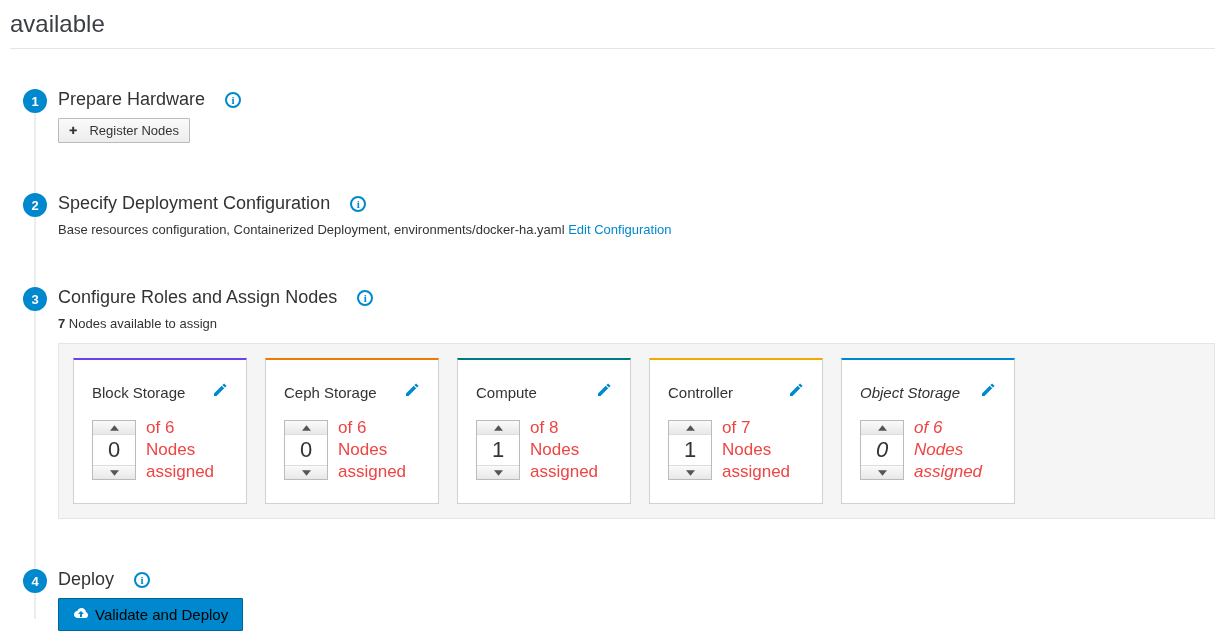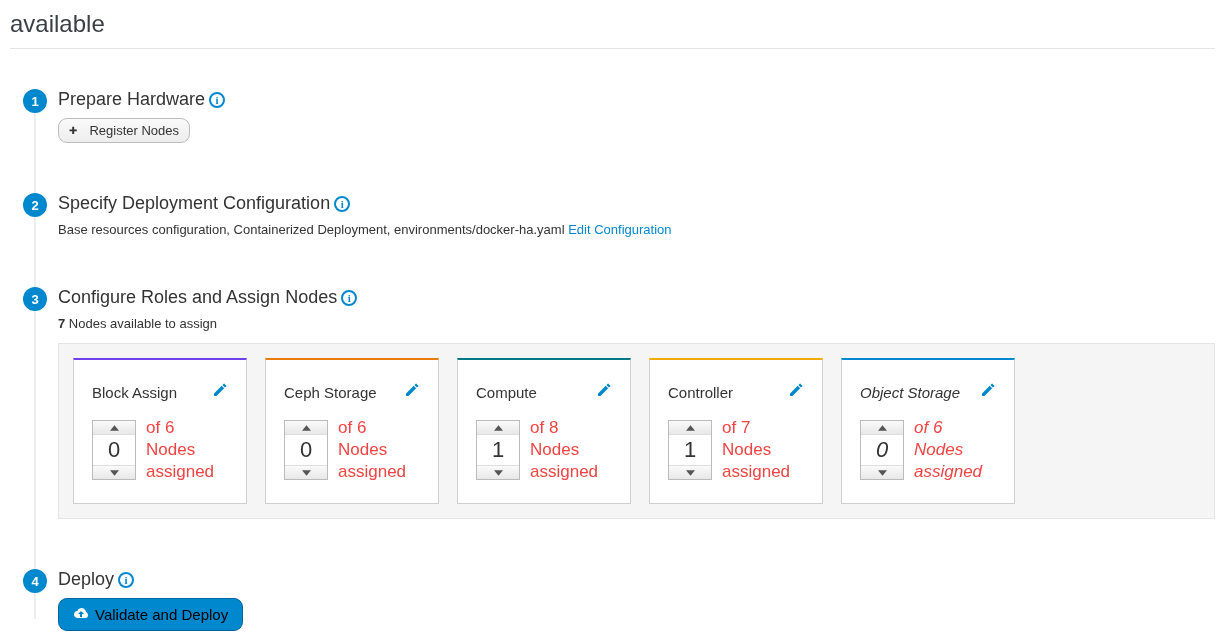--- a/index.html
+++ b/index.html
@@ -37,42 +37,42 @@
   color: #fff;
   font-size: 13px;
   font-weight: 600;
   display: flex; align-items: center; justify-content: center;
 }
 .step-title {
   font-size: 18px;
   font-weight: 400;
   color: #333;
   margin-bottom: 8px;
-  display: flex; align-items: center; gap: 4px;
+  display: flex; align-items: center; gap: 20px;
 }
 .info-icon {
   width: 16px; height: 16px;
   border: 2px solid #0088ce;
   border-radius: 50%;
   display: inline-flex;
   align-items: center; justify-content: center;
   font-size: 11px; font-weight: 700;
   color: #0088ce;
   font-family: Georgia, serif;
   cursor: pointer;
 }
 .btn {
   display: inline-flex; align-items: center; gap: 6px;
   padding: 4px 10px;
   font-size: 13px;
   border: 1px solid #bbb;
   background: linear-gradient(#fafafa,#ededed);
   color: #333;
   cursor: pointer;
-  border-radius: 9px;
+  border-radius: 1px;
 }
 .btn-plus::before { content: "✚"; font-size: 10px; }
 .btn-primary {
   background: #0088ce;
   border: 1px solid #00659c;
   color: #000000;
   padding: 7px 14px;
   font-size: 15px;
 }
 .cloud-icon { display:inline-block; }
@@ -171,21 +171,21 @@
     <div class="step-title">
       <span>Configure Roles and Assign Nodes</span>
       <span class="info-icon">i</span>
     </div>
     <div class="nodes-available">
       <b>7</b>
       <span>Nodes available to assign</span>
     </div>
     <div class="roles-panel" id="roles-panel">
         <div class="role-card purple">
-          <div class="role-title">Block Assign</div>
+          <div class="role-title">Block Storage</div>
           <div class="edit-icon"><svg viewBox="0 0 16 16">
               <path d="M12.1 1.4l2.5 2.5-1.7 1.7-2.5-2.5 1.7-1.7zM2 11.5L9.7 3.8l2.5 2.5L4.5 14H2v-2.5z"></path>
             </svg></div>
           <div class="stepper-row">
             <div class="stepper">
               <button class="stepper-btn">
                 <svg viewBox="0 0 10 6">
                   <path d="M0 6 L5 0 L10 6 Z"></path>
                 </svg>
               </button>

